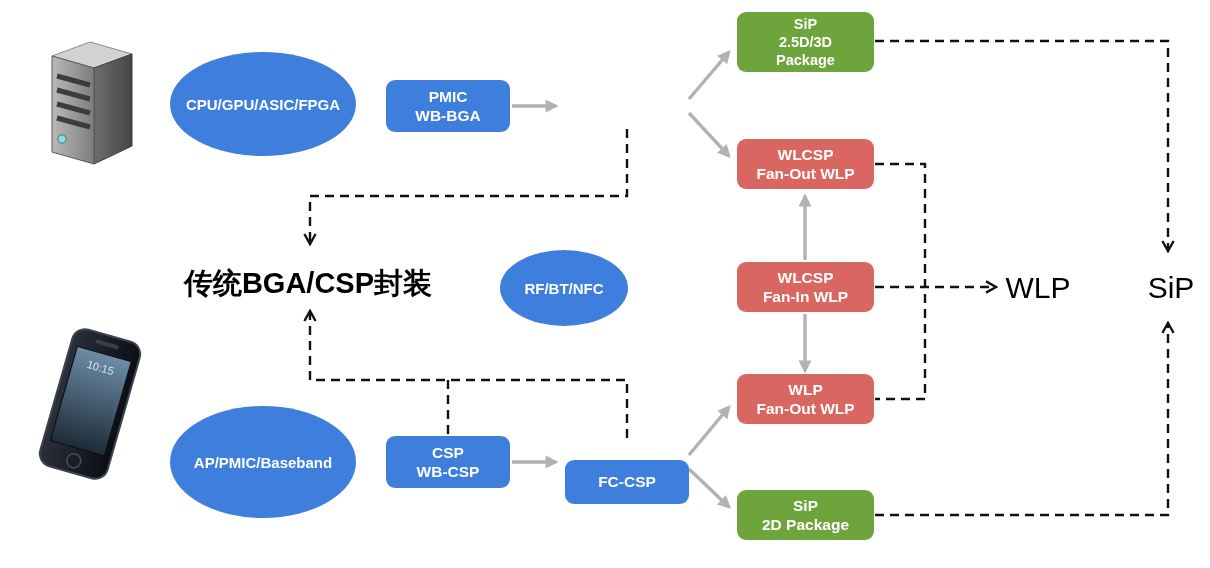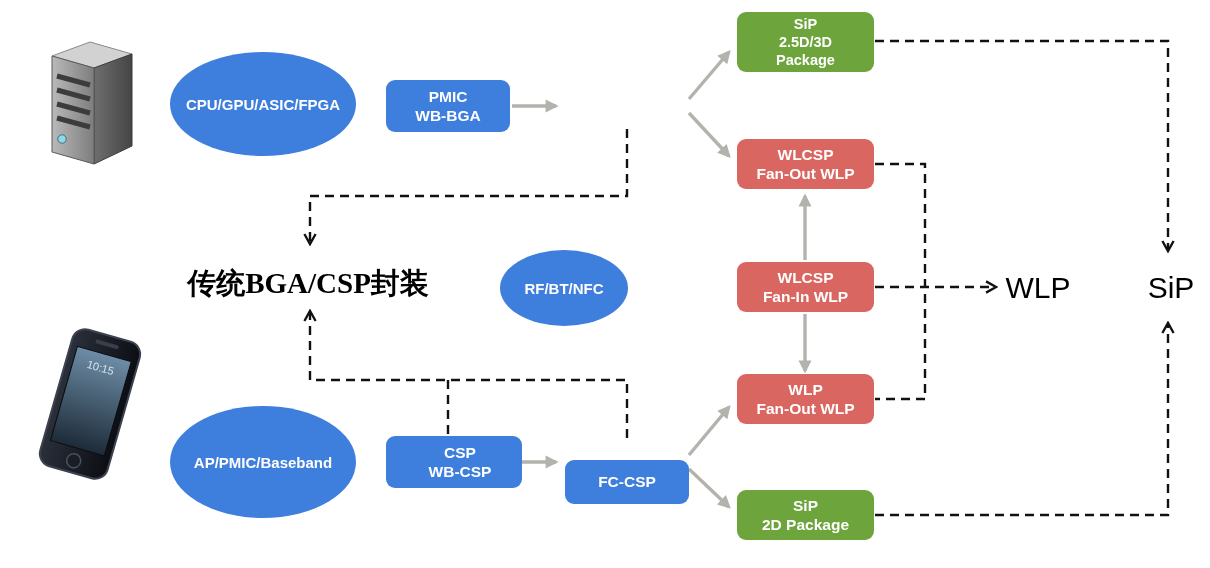--- a/index.html
+++ b/index.html
@@ -23,32 +23,32 @@
     display:flex; align-items:center; justify-content:center;
     color:#fff; font-weight:bold; font-size:15.5px; line-height:1.25;
     text-align:center; white-space:pre-line; z-index:2;
   }
   .node.blue  { background:var(--blue); }
   .node.green { background:var(--green); }
   .node.red   { background:var(--red); }
 
   #pbga        { left:386px; top:80px;  width:124px; height:52px; }
   #fcbga       { left:565px; top:84px;  width:124px; height:44px; }
-  #csp         { left:386px; top:436px; width:124px; height:52px;padding-left:12px; }
+  #csp         { left:386px; top:436px; width:124px; height:52px; }
   #fccsp       { left:565px; top:460px; width:124px; height:44px; }
   #sip-25d     { left:737px; top:12px;  width:137px; height:60px; font-size:14.5px; }
   #wlcsp-fanout{ left:737px; top:139px; width:137px; height:50px; }
   #wlcsp-fanin { left:737px; top:262px; width:137px; height:50px; }
   #wlp-fanout  { left:737px; top:374px; width:137px; height:50px; }
   #sip-2d      { left:737px; top:490px; width:137px; height:50px; }
 
   .big-label {
     position:absolute; color:#000; z-index:2; text-align:center; white-space:nowrap;
   }
-  #traditional { left:182px; top:264px; width:252px; font-size:29px; font-weight:600;font-family:Liberation Serif, serif; }
+  #traditional { left:182px; top:264px; width:252px; font-size:29px; font-weight:600; }
   #wlp-label   { left:1003px; top:271px; width:70px; font-size:30px; font-weight:400; }
   #sip-label   { left:1143px; top:271px; width:56px; font-size:30px; font-weight:400; }
 
   .icon-wrap { position:absolute; z-index:2; }
   #server-icon { left:40px; top:34px; width:100px; height:146px; }
   #phone-icon  { left:38px; top:328px; width:104px; height:152px; transform:rotate(16deg); }
 </style>
 </head>
 <body>
 

